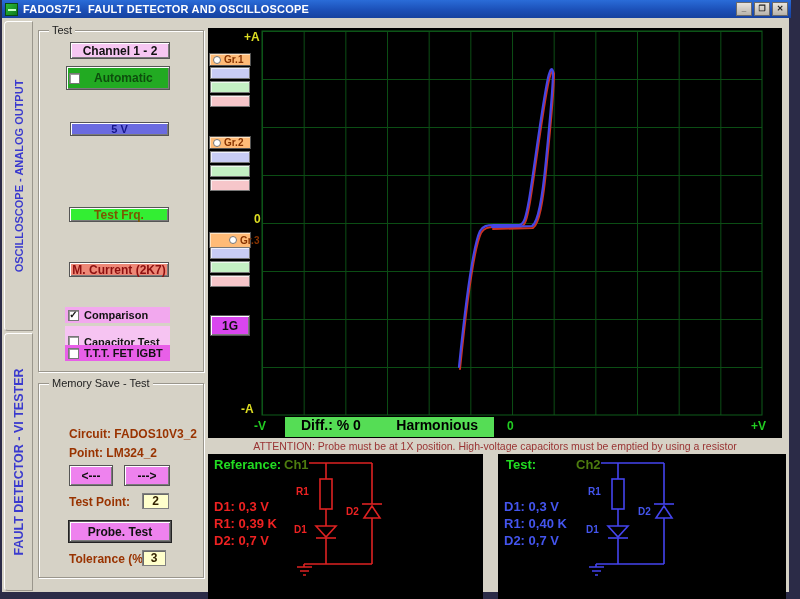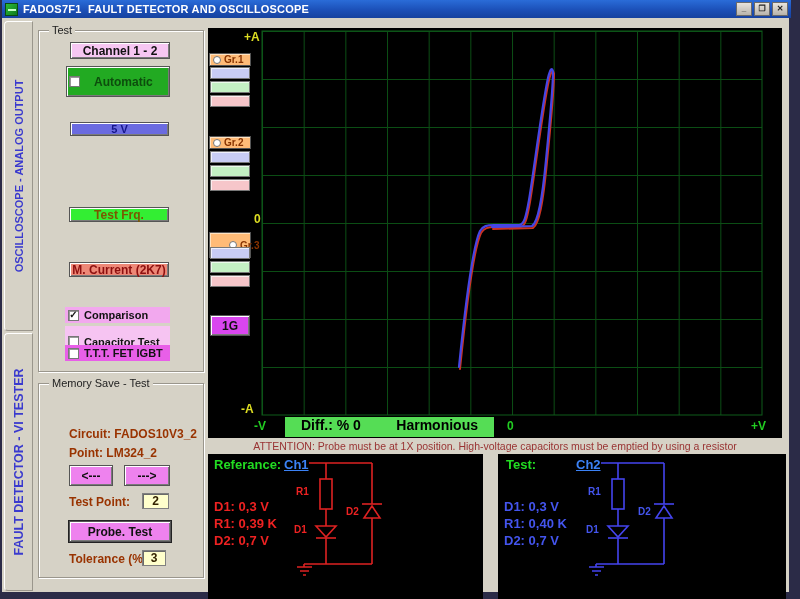--- a/index.html
+++ b/index.html
@@ -75,21 +75,21 @@
   .swatch { border:1px solid #777; box-shadow:inset 1px 1px 0 rgba(255,255,255,.7); }
   .sw-lav { background:#c8ccf4; } .sw-grn { background:#c4f0c4; } .sw-pnk { background:#f6c6ca; }
   .diffbar { background:#55dd55; color:#000; font-weight:bold; font-size:14px;
     display:flex; align-items:flex-start; justify-content:space-between; padding:0 16px; }
 
   .attention { color:#993333; font-size:10.5px; text-align:center; }
 
   
   .cktpanel { top:454px; height:157px; background:#000; }
   .cktpanel .hdr { position:absolute; top:3px; font-weight:bold; font-size:13px; }
-  .hdr-green { color:#22dd22; } .hdr-yellow { color:#3b82f6;text-decoration:underline; }
+  .hdr-green { color:#22dd22; } .hdr-yellow { color:#4d7c0f; }
   .vals { position:absolute; left:6px; top:44px; font-weight:bold; font-size:13px; line-height:17px; }
   .vals-red { color:#ee2222; } .vals-blue { color:#4455ee; }
   .cktlab { position:absolute; font-size:10px; font-weight:bold; }
   .lab-red { color:#ee2222; } .lab-blue { color:#4455ee; }
   .ckt path, .ckt rect, .ckt polygon { fill:none; stroke-width:1.6; }
   .ckt-red path, .ckt-red rect, .ckt-red polygon { stroke:#dd2222; }
   .ckt-blue path, .ckt-blue rect, .ckt-blue polygon { stroke:#4444ee; }
 </style>
 </head>
 <body>
@@ -110,21 +110,21 @@
     <div class="vtab-label">OSCILLOSCOPE - ANALOG OUTPUT</div>
   </div>
   <div class="abs vtab vtab2">
     <div class="vtab-label">FAULT DETECTOR - VI TESTER</div>
   </div>
 
   <div class="abs groupbox" style="left:36px;top:30px;width:166px;height:342px;">
     <div class="groupbox-label">Test</div>
   </div>
   <button class="abs btn3d pink" style="left:68px;top:42px;width:100px;height:17px;font-size:12px;">Channel 1 - 2</button>
-  <div class="abs btn3d green-btn" style="left:64px;top:66px;width:104px;height:31px;font-size:12px;justify-content:flex-start;">
+  <div class="abs btn3d green-btn" style="left:64px;top:66px;width:104px;height:24px;font-size:12px;justify-content:flex-start;">
     <span class="chkbox" style="margin:0 14px 0 2px;"></span>
     <span>Automatic</span>
   </div>
   <button class="abs btn3d blue-btn" style="left:68px;top:122px;width:99px;height:14px;font-size:11px;">5 V</button>
   <button class="abs btn3d brightgreen-btn" style="left:67px;top:207px;width:100px;height:15px;font-size:12px;">Test Frq.</button>
   <button class="abs btn3d salmon-btn" style="left:67px;top:262px;width:100px;height:15px;font-size:12px;">M. Current (2K7)</button>
 
   <div class="abs chkrow row-comparison" style="left:63px;top:307px;width:105px;height:16px;">
     <span class="chkbox">✓</span>
     <span>Comparison</span>
@@ -185,21 +185,21 @@
     <div class="abs swatch sw-pnk" style="left:2px;top:67px;width:40px;height:12px;"></div>
 
     <div class="abs grbtn" style="left:1px;top:108px;width:42px;height:13px;">
       <span class="radio"></span>
       <span>Gr.2</span>
     </div>
     <div class="abs swatch sw-lav" style="left:2px;top:123px;width:40px;height:12px;"></div>
     <div class="abs swatch sw-grn" style="left:2px;top:137px;width:40px;height:12px;"></div>
     <div class="abs swatch sw-pnk" style="left:2px;top:151px;width:40px;height:12px;"></div>
 
-    <div class="abs grbtn" style="left:1px;top:204px;width:42px;height:26px;padding-left:19px;">
+    <div class="abs grbtn" style="left:1px;top:204px;width:42px;height:16px;padding-left:19px;">
       <span class="radio"></span>
       <span>Gr.3</span>
     </div>
     <div class="abs swatch sw-lav" style="left:2px;top:219px;width:40px;height:12px;"></div>
     <div class="abs swatch sw-grn" style="left:2px;top:233px;width:40px;height:12px;"></div>
     <div class="abs swatch sw-pnk" style="left:2px;top:247px;width:40px;height:12px;"></div>
 
     <button class="abs btn3d orange-btn" style="left:2px;top:287px;width:40px;height:21px;font-size:12px;">1G</button>
 
     <div class="abs diffbar" style="left:77px;top:389px;width:209px;height:20px;">

